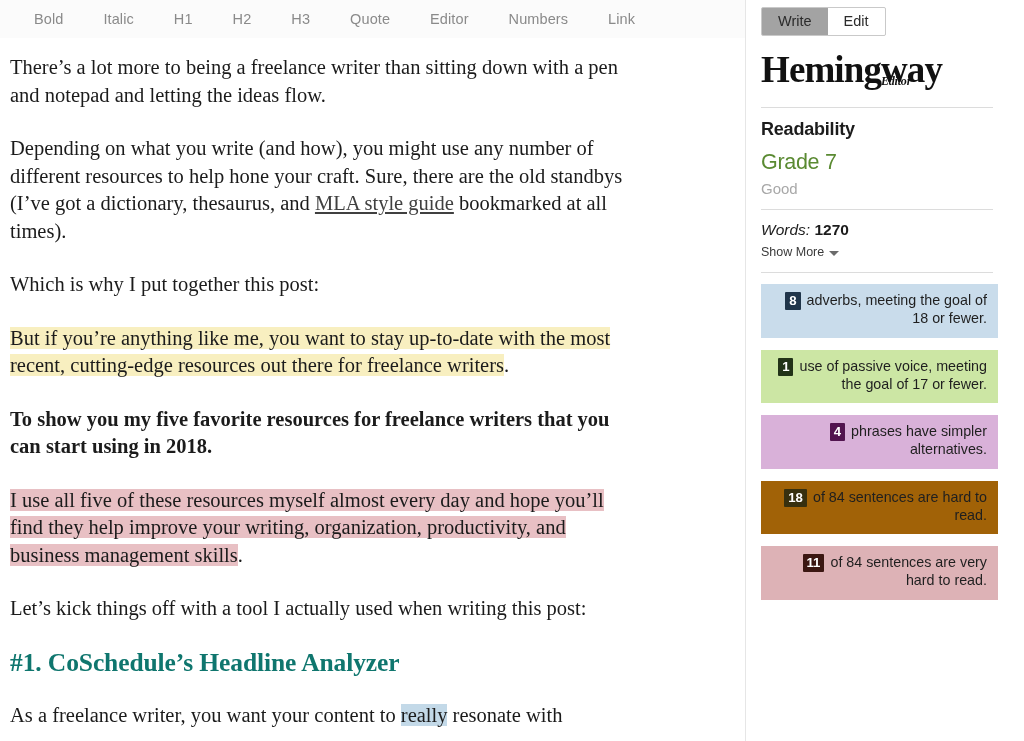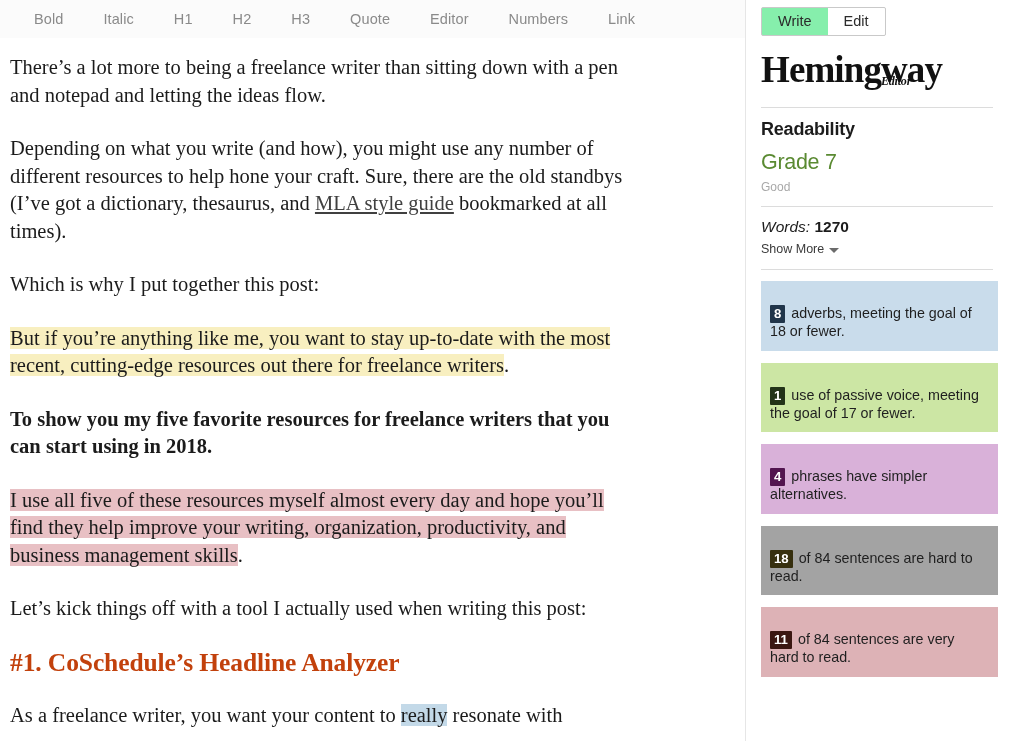--- a/index.html
+++ b/index.html
@@ -69,21 +69,21 @@
   a.doclink {
     color: #6b3fa0;
     text-decoration: underline;
   }
   .bold-para { font-weight: bold; }
 
   h2.doc-h {
     font-family: "Liberation Serif", "DejaVu Serif", serif;
     font-size: 25.5px;
     font-weight: bold;
-    color: #c2410c;
+    color: #0f766e;
     margin: 6px 0 26px 0;
     letter-spacing: -.1px;
   }
 
   .clipped-line {
     font-family: "Liberation Serif", "DejaVu Serif", serif;
     font-size: 20.5px;
     line-height: 27.5px;
     color: #1b1b1b;
   }
@@ -107,21 +107,21 @@
     user-select: none;
   }
   .mode-btn {
     font-family: "Liberation Sans", sans-serif;
     font-size: 14.5px;
     color: #2c2c2c;
     padding: 4px 16px 5px 16px;
     cursor: pointer;
     line-height: 18px;
   }
-  .mode-btn.active { background: #86efac; color: #2b2b2b; }
+  .mode-btn.active { background: #a3a3a3; color: #2b2b2b; }
   .mode-btn.inactive { background: #ffffff; color: #2b2b2b; }
 
   #brand {
     margin: 14px 0 0 5px;
     position: relative;
     height: 50px;
   }
   #brand .word {
     font-family: "Liberation Serif", "DejaVu Serif", serif;
     font-size: 37px;
@@ -158,21 +158,21 @@
   }
   #grade {
     font-family: "Liberation Sans", sans-serif;
     font-size: 21.5px;
     color: #5a8a32;
     margin: 10px 0 0 5px;
     letter-spacing: -.3px;
   }
   #grade-note {
     font-family: "Liberation Sans", sans-serif;
-    font-size: 12px;
+    font-size: 15px;
     color: #a8a8a8;
     margin: 5px 0 0 5px;
   }
 
   #words-row {
     margin: 11px 0 0 5px;
     font-family: "Liberation Sans", sans-serif;
     font-size: 15.5px;
     color: #1c1c1c;
   }
@@ -193,26 +193,27 @@
     display: inline-block;
     width: 0; height: 0;
     border-left: 5px solid transparent;
     border-right: 5px solid transparent;
     border-top: 5px solid #6b6b6b;
     margin-top: 2px;
   }
 
   #stats { margin: 11px 0 0 5px; }
   .stat-card {
-    padding: 24px 11px 10px 9px;
+    padding: 8px 11px 10px 9px;
     margin-bottom: 12px;
     font-family: "Liberation Sans", sans-serif;
     font-size: 14.3px;
     line-height: 17.5px;
     color: #1f1f1f;
+    text-align: right;
   }
   .badge {
     display: inline-block;
     color: #ffffff;
     font-weight: bold;
     font-size: 13.2px;
     line-height: 15px;
     padding: 1px 4px 2px 4px;
     margin-right: 2px;
     vertical-align: baseline;
@@ -316,21 +317,21 @@
       </div>
 
       <div class="stat-card" style="background: rgb(204, 230, 164);">
         <span class="badge" style="background: rgb(34, 51, 24);">1</span><span> use of passive voice, meeting the goal of 17 or fewer.</span>
       </div>
 
       <div class="stat-card" style="background: rgb(217, 177, 217);">
         <span class="badge" style="background: rgb(82, 20, 79);">4</span><span> phrases have simpler alternatives.</span>
       </div>
 
-      <div class="stat-card" style="background: #a3a3a3;">
+      <div class="stat-card" style="background: #a16207;">
         <span class="badge" style="background: rgb(55, 48, 15);">18</span><span> of 84 sentences are hard to read.</span>
       </div>
 
       <div class="stat-card" style="background: rgb(221, 178, 182);">
         <span class="badge" style="background: rgb(59, 23, 18);">11</span><span> of 84 sentences are very hard to read.</span>
       </div>
 
     </div>
   </div>
 </div>

